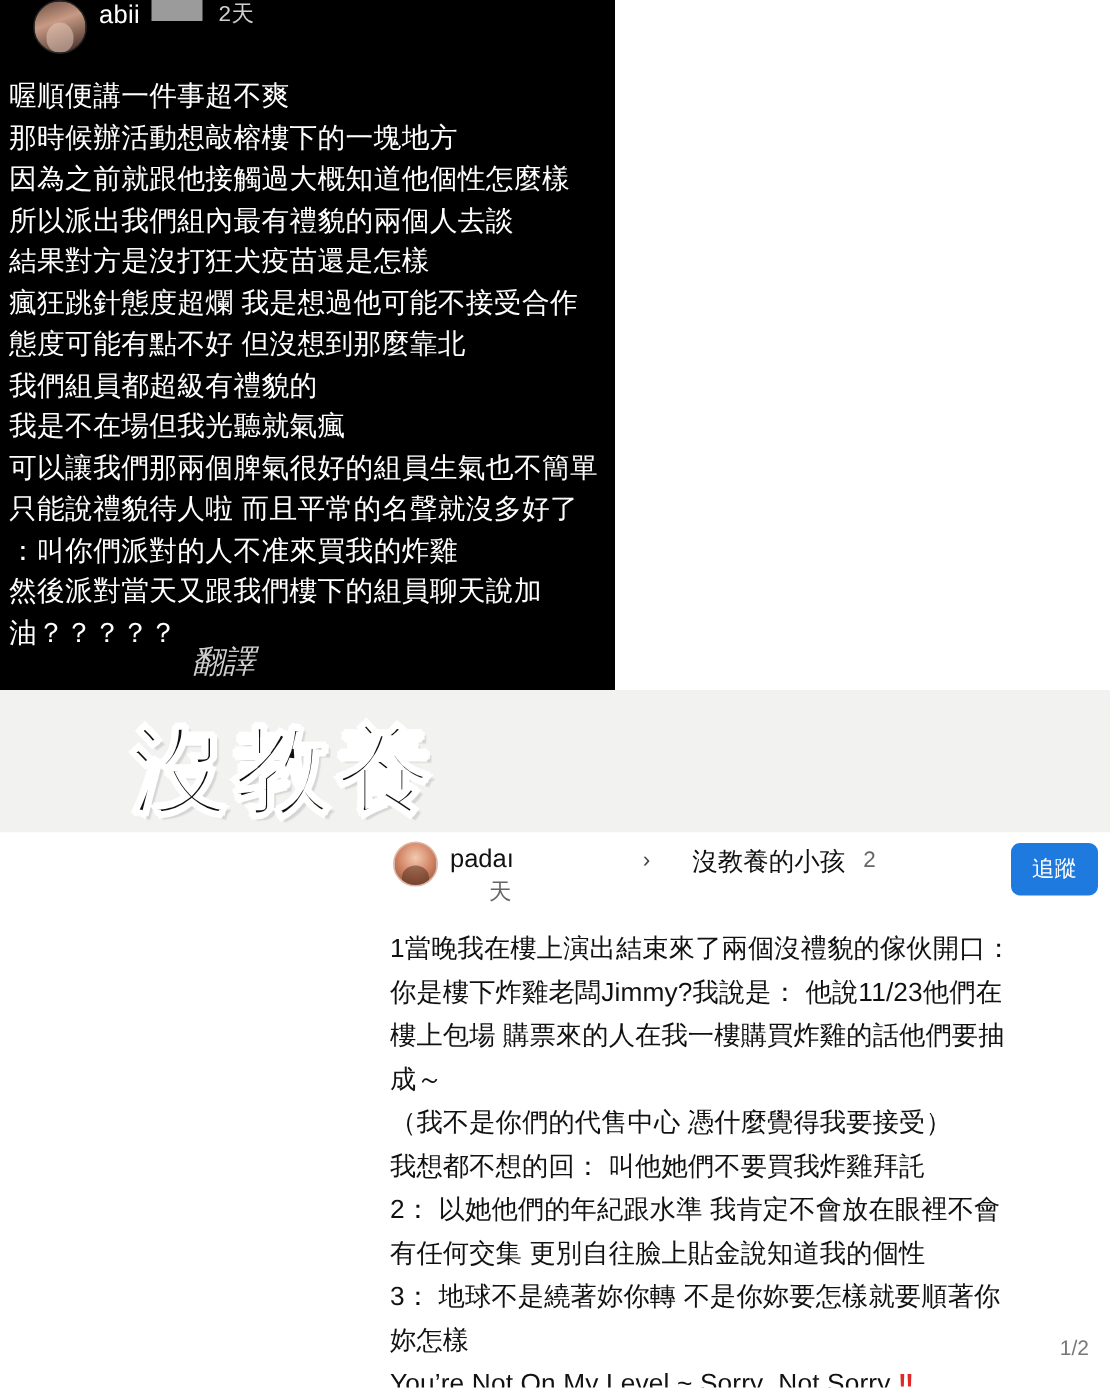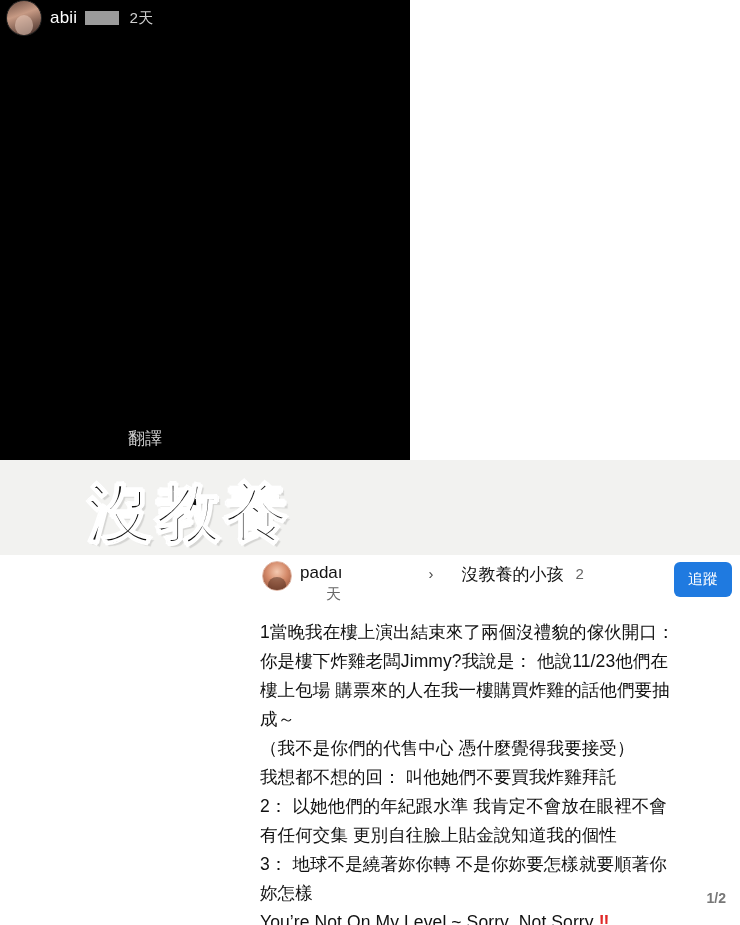--- a/index.html
+++ b/index.html
@@ -29,26 +29,25 @@
   .dark-post-bg-fill {
     position: absolute;
     left: 410px;
     top: 0;
     width: 330px;
     height: 460px;
     background: #ffffff;
   }
   .dp-header {
     position: absolute;
-    left: 0;
+    left: 16px;
     top: 0;
     width: 410px;
     height: 36px;
     display: flex;
-    align-items: center;
     gap: 8px;
     padding-left: 6px;
     box-sizing: border-box;
   }
   .dp-avatar {
     width: 34px;
     height: 34px;
     border-radius: 50%;
     overflow: hidden;
     flex: 0 0 auto;
@@ -91,22 +90,23 @@
     font-size: 18.5px;
     line-height: 27.5px;
     color: #ffffff;
     white-space: pre-wrap;
     letter-spacing: 0.2px;
   }
   .dp-translate {
     position: absolute;
     left: 128px;
     top: 427px;
-    font-size: 17px;
+    font-size: 21px;
     color: #d0d0d0;
+    font-style: italic;
   }
 
   
   .banner {
     position: absolute;
     left: 0;
     top: 460px;
     width: 740px;
     height: 95px;
     background: #f2f2f0;
@@ -228,37 +228,50 @@
   }
   .pager {
     position: absolute;
     right: 10px;
     bottom: 18px;
     font-size: 14px;
     color: #777;
     background: rgba(255,255,255,0.85);
     padding: 1px 4px;
     border-radius: 4px;
-    font-weight: bold;
   }
 </style>
 </head>
 <body>
 
 <div class="dark-post-bg-fill"></div>
 
 <div class="dark-post">
 
   <div class="dp-header">
     <div class="dp-avatar"></div>
     <span class="dp-username">abii</span>
     <span class="dp-blockbar"></span>
     <span class="dp-time">2天</span>
   </div>
 
+  <div class="dp-body">喔順便講一件事超不爽
+那時候辦活動想敲榕樓下的一塊地方
+因為之前就跟他接觸過大概知道他個性怎麼樣
+所以派出我們組內最有禮貌的兩個人去談
+結果對方是沒打狂犬疫苗還是怎樣
+瘋狂跳針態度超爛 我是想過他可能不接受合作
+態度可能有點不好 但沒想到那麼靠北
+我們組員都超級有禮貌的
+我是不在場但我光聽就氣瘋
+可以讓我們那兩個脾氣很好的組員生氣也不簡單
+只能說禮貌待人啦 而且平常的名聲就沒多好了
+：叫你們派對的人不准來買我的炸雞
+然後派對當天又跟我們樓下的組員聊天說加
+油？？？？？</div>
 
   <div class="dp-translate">翻譯</div>
 </div>
 
 <div class="banner"></div>
 <div class="banner-text">沒教養</div>
 
 <div class="light-post"></div>
 
 <div class="lp-header">

